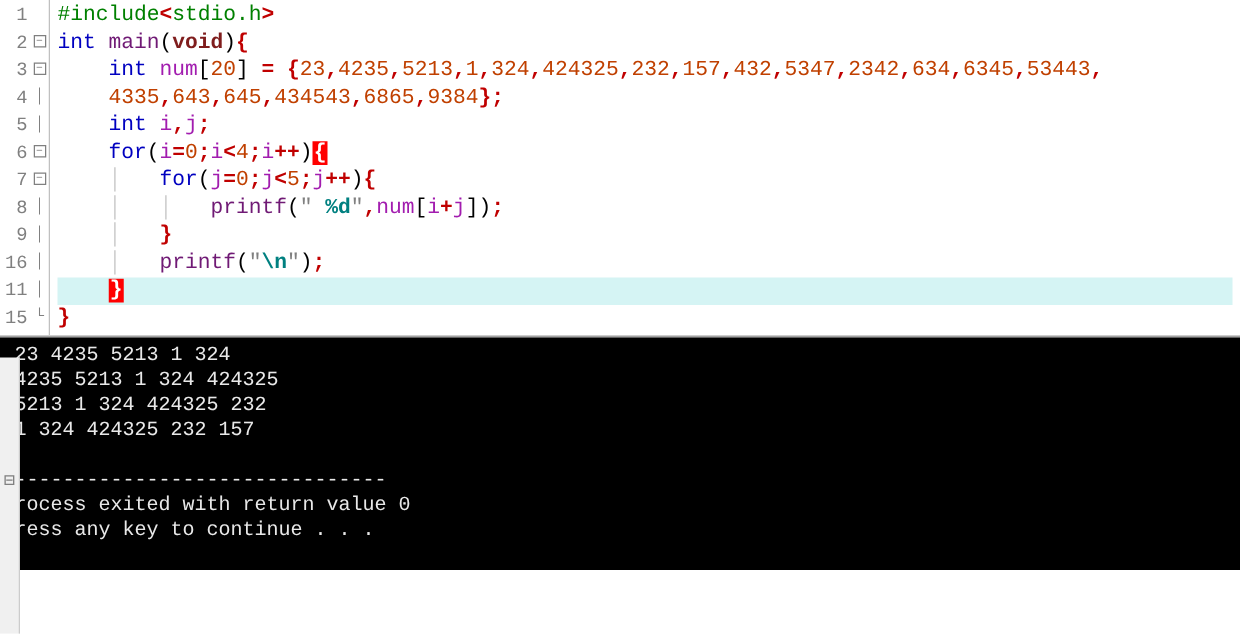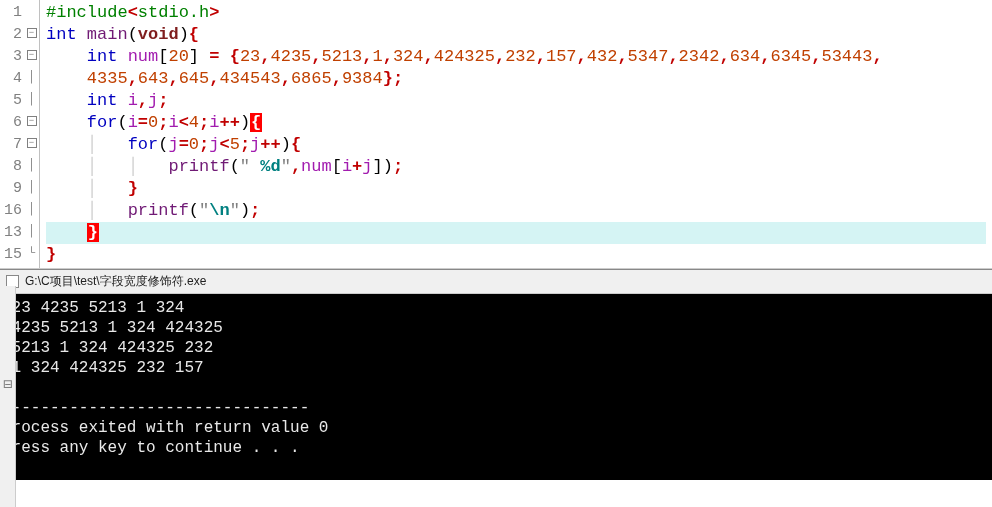--- a/index.html
+++ b/index.html
@@ -116,21 +116,21 @@
         <div>1</div>
         <div>2</div>
         <div>3</div>
         <div>4</div>
         <div>5</div>
         <div>6</div>
         <div>7</div>
         <div>8</div>
         <div>9</div>
         <div>16</div>
-        <div>13</div>
+        <div>11</div>
         <div>15</div>
       </div>
     <div class="fold-col" id="foldcol">
         <div>&nbsp;</div>
         <div><span class="fold-box">−</span></div>
         <div><span class="fold-box">−</span></div>
         <div>│</div>
         <div>│</div>
         <div><span class="fold-box">−</span></div>
         <div><span class="fold-box">−</span></div>
@@ -141,24 +141,20 @@
         <div>└</div>
       </div>
     <div class="code" id="code"><span class="code-line"><span class="pre">#include</span><span class="op">&lt;</span><span class="pre">stdio.h</span><span class="op">&gt;</span></span><span class="code-line"><span class="kw">int</span><span> </span><span class="fn">main</span><span class="paren">(</span><span class="type">void</span><span class="paren">)</span><span class="brace">{</span></span><span class="code-line"><span>    </span><span class="kw">int</span><span> </span><span class="ident">num</span><span class="paren">[</span><span class="num">20</span><span class="paren">]</span><span> </span><span class="op">=</span><span> </span><span class="brace">{</span><span class="num">23</span><span class="op">,</span><span class="num">4235</span><span class="op">,</span><span class="num">5213</span><span class="op">,</span><span class="num">1</span><span class="op">,</span><span class="num">324</span><span class="op">,</span><span class="num">424325</span><span class="op">,</span><span class="num">232</span><span class="op">,</span><span class="num">157</span><span class="op">,</span><span class="num">432</span><span class="op">,</span><span class="num">5347</span><span class="op">,</span><span class="num">2342</span><span class="op">,</span><span class="num">634</span><span class="op">,</span><span class="num">6345</span><span class="op">,</span><span class="num">53443</span><span class="op">,</span></span><span class="code-line"><span>    </span><span class="num">4335</span><span class="op">,</span><span class="num">643</span><span class="op">,</span><span class="num">645</span><span class="op">,</span><span class="num">434543</span><span class="op">,</span><span class="num">6865</span><span class="op">,</span><span class="num">9384</span><span class="brace">}</span><span class="op">;</span></span><span class="code-line"><span>    </span><span class="kw">int</span><span> </span><span class="ident">i</span><span class="op">,</span><span class="ident">j</span><span class="op">;</span></span><span class="code-line"><span>    </span><span class="kw">for</span><span class="paren">(</span><span class="ident">i</span><span class="op">=</span><span class="num">0</span><span class="op">;</span><span class="ident">i</span><span class="op">&lt;</span><span class="num">4</span><span class="op">;</span><span class="ident">i</span><span class="op">++</span><span class="paren">)</span><span class="brace-match">{</span></span><span class="code-line"><span class="indent-guide">    │   </span><span class="kw">for</span><span class="paren">(</span><span class="ident">j</span><span class="op">=</span><span class="num">0</span><span class="op">;</span><span class="ident">j</span><span class="op">&lt;</span><span class="num">5</span><span class="op">;</span><span class="ident">j</span><span class="op">++</span><span class="paren">)</span><span class="brace">{</span></span><span class="code-line"><span class="indent-guide">    │   │   </span><span class="fn">printf</span><span class="paren">(</span><span class="str">" </span><span class="fmt">%d</span><span class="str">"</span><span class="op">,</span><span class="ident">num</span><span class="paren">[</span><span class="ident">i</span><span class="op">+</span><span class="ident">j</span><span class="paren">]</span><span class="paren">)</span><span class="op">;</span></span><span class="code-line"><span class="indent-guide">    │   </span><span class="brace">}</span></span><span class="code-line"><span class="indent-guide">    │   </span><span class="fn">printf</span><span class="paren">(</span><span class="str">"</span><span class="fmt">\n</span><span class="str">"</span><span class="paren">)</span><span class="op">;</span></span><span class="code-line hl-line"><span>    </span><span class="brace-match">}</span></span><span class="code-line"><span class="brace">}</span></span></div>
   </div>
 
   <div class="left-stub">
     <div class="mark">⊟</div>
   </div>
 
   <div class="console-wrap">
-    <div class="console-title">
-      <span class="title-icon"></span>
-      <span>G:\C项目\test\字段宽度修饰符.exe</span>
-    </div>
     <div class="console" id="console"> 23 4235 5213 1 324
  4235 5213 1 324 424325
  5213 1 324 424325 232
  1 324 424325 232 157
 
 --------------------------------
 Process exited with return value 0
 Press any key to continue . . .</div>
   </div>
 </div>

